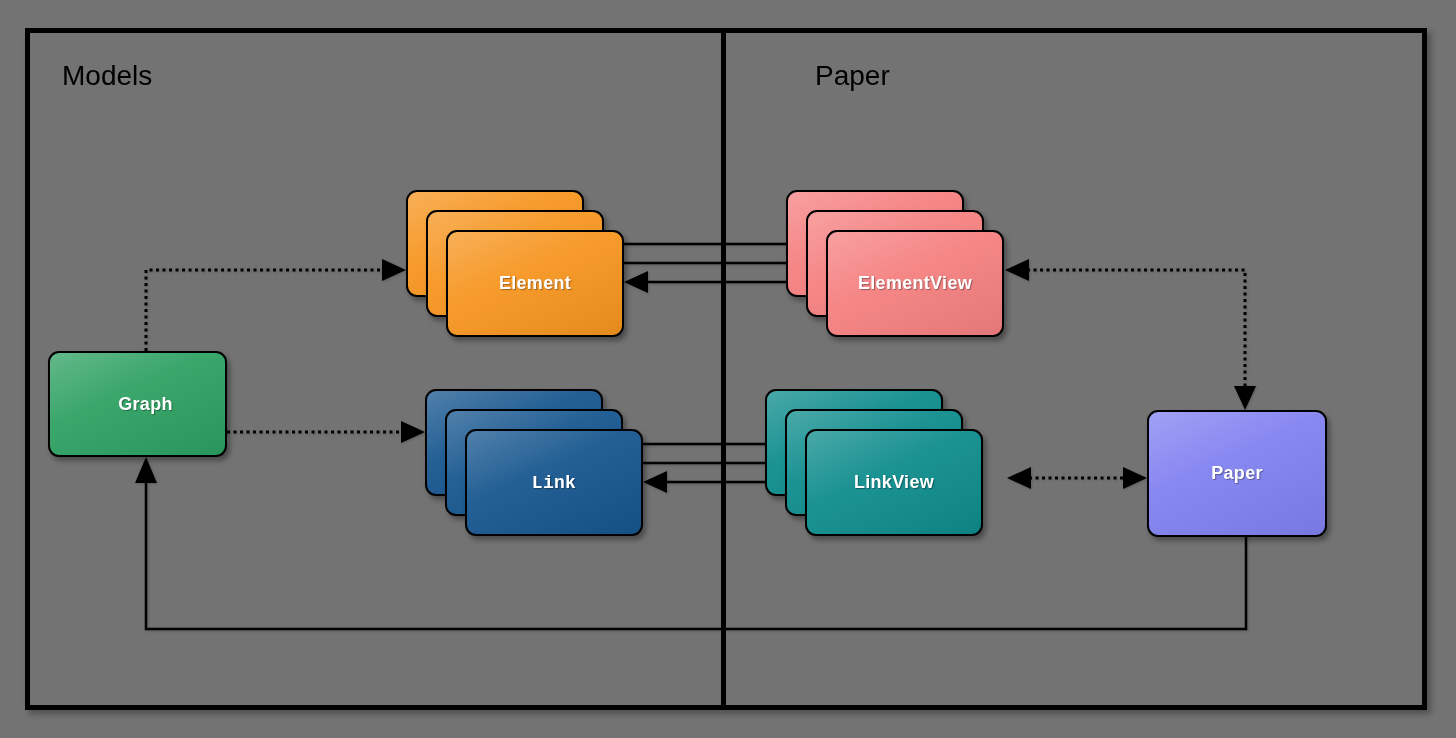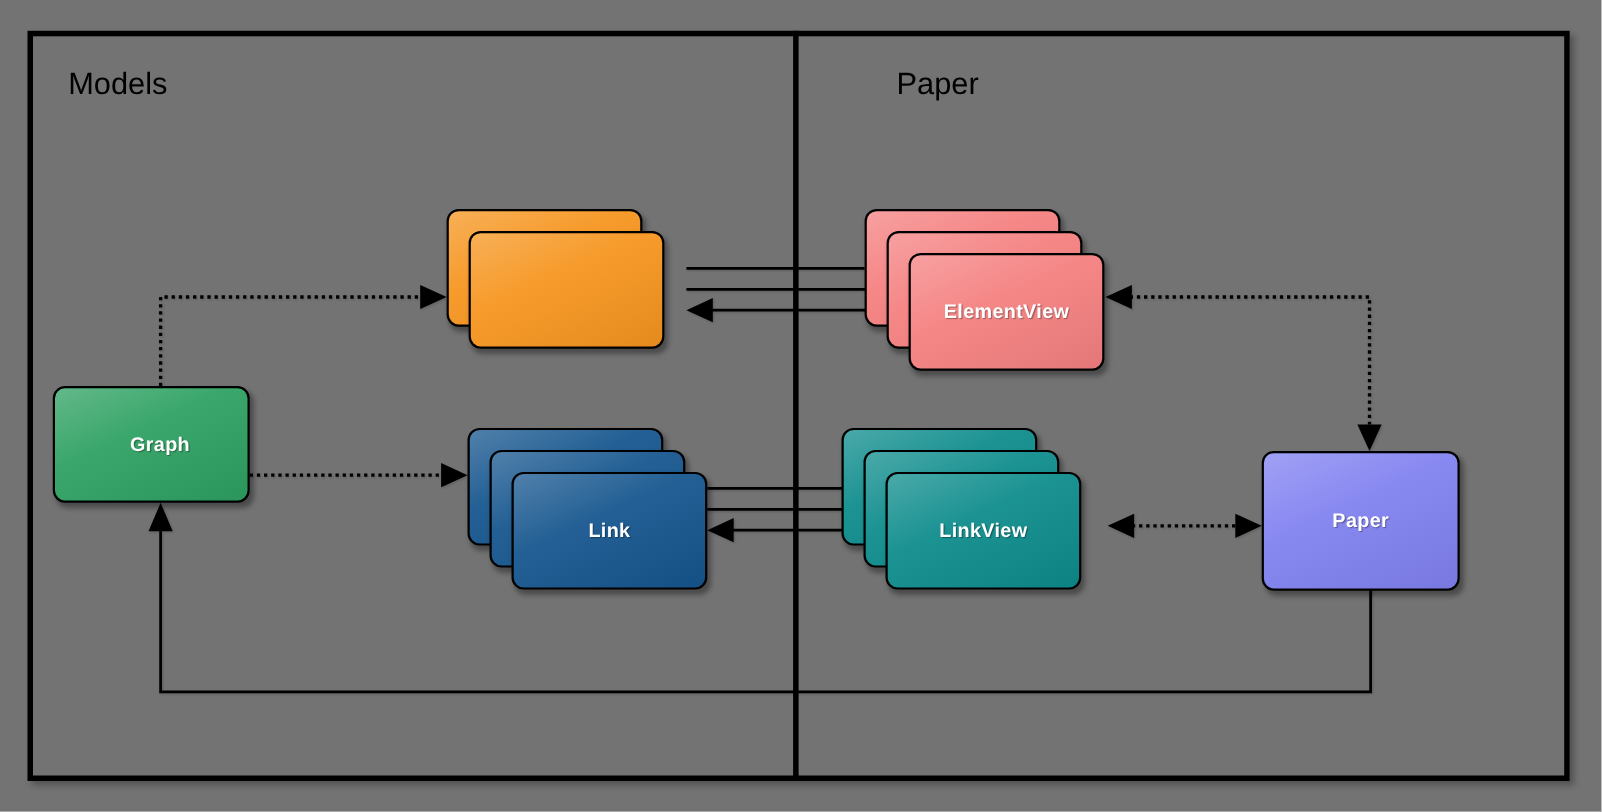--- a/index.html
+++ b/index.html
@@ -41,21 +41,21 @@
   .c0{left:0;top:0}.c1{left:20px;top:20px}.c2{left:40px;top:40px}
   .stack{width:220px;height:150px;}
   .card-label{
     color:#fff;font-size:18px;font-weight:bold;letter-spacing:0.3px;
     text-shadow:1px 1px 1px rgba(0,0,0,0.35);
   }
   
   #node-graph{left:48px;top:351px;}
   #node-graph .card{width:179px;height:106px;}
   #stack-element{left:406px;top:190px;}
-  #stack-link{left:425px;top:389px;}
+  #stack-link{left:425px;top:389px;font-family:Liberation Mono, monospace;}
   #stack-elementview{left:786px;top:190px;}
   #stack-linkview{left:765px;top:389px;}
   #node-paper{left:1147px;top:410px;}
   #node-paper .card{width:180px;height:127px;}
 </style>
 </head>
 <body>
 
 <div class="canvas">
 
@@ -98,20 +98,23 @@
 
   <div class="node" id="node-graph">
     <div class="card c0" style="background-color: rgb(46, 161, 98); padding-left: 16px;">
       <span class="card-label">Graph</span>
     </div>
   </div>
 
   <div class="stack" id="stack-element">
     <div class="card c0" style="background-color: rgb(246, 149, 31);"></div>
     <div class="card c1" style="background-color: rgb(246, 149, 31);"></div>
+    <div class="card c2" style="background-color: rgb(246, 149, 31);">
+      <span class="card-label">Element</span>
+    </div>
   </div>
 
   <div class="stack" id="stack-link">
     <div class="card c0" style="background-color: rgb(22, 86, 142);"></div>
     <div class="card c1" style="background-color: rgb(22, 86, 142);"></div>
     <div class="card c2" style="background-color: rgb(22, 86, 142);">
       <span class="card-label">Link</span>
     </div>
   </div>
 

